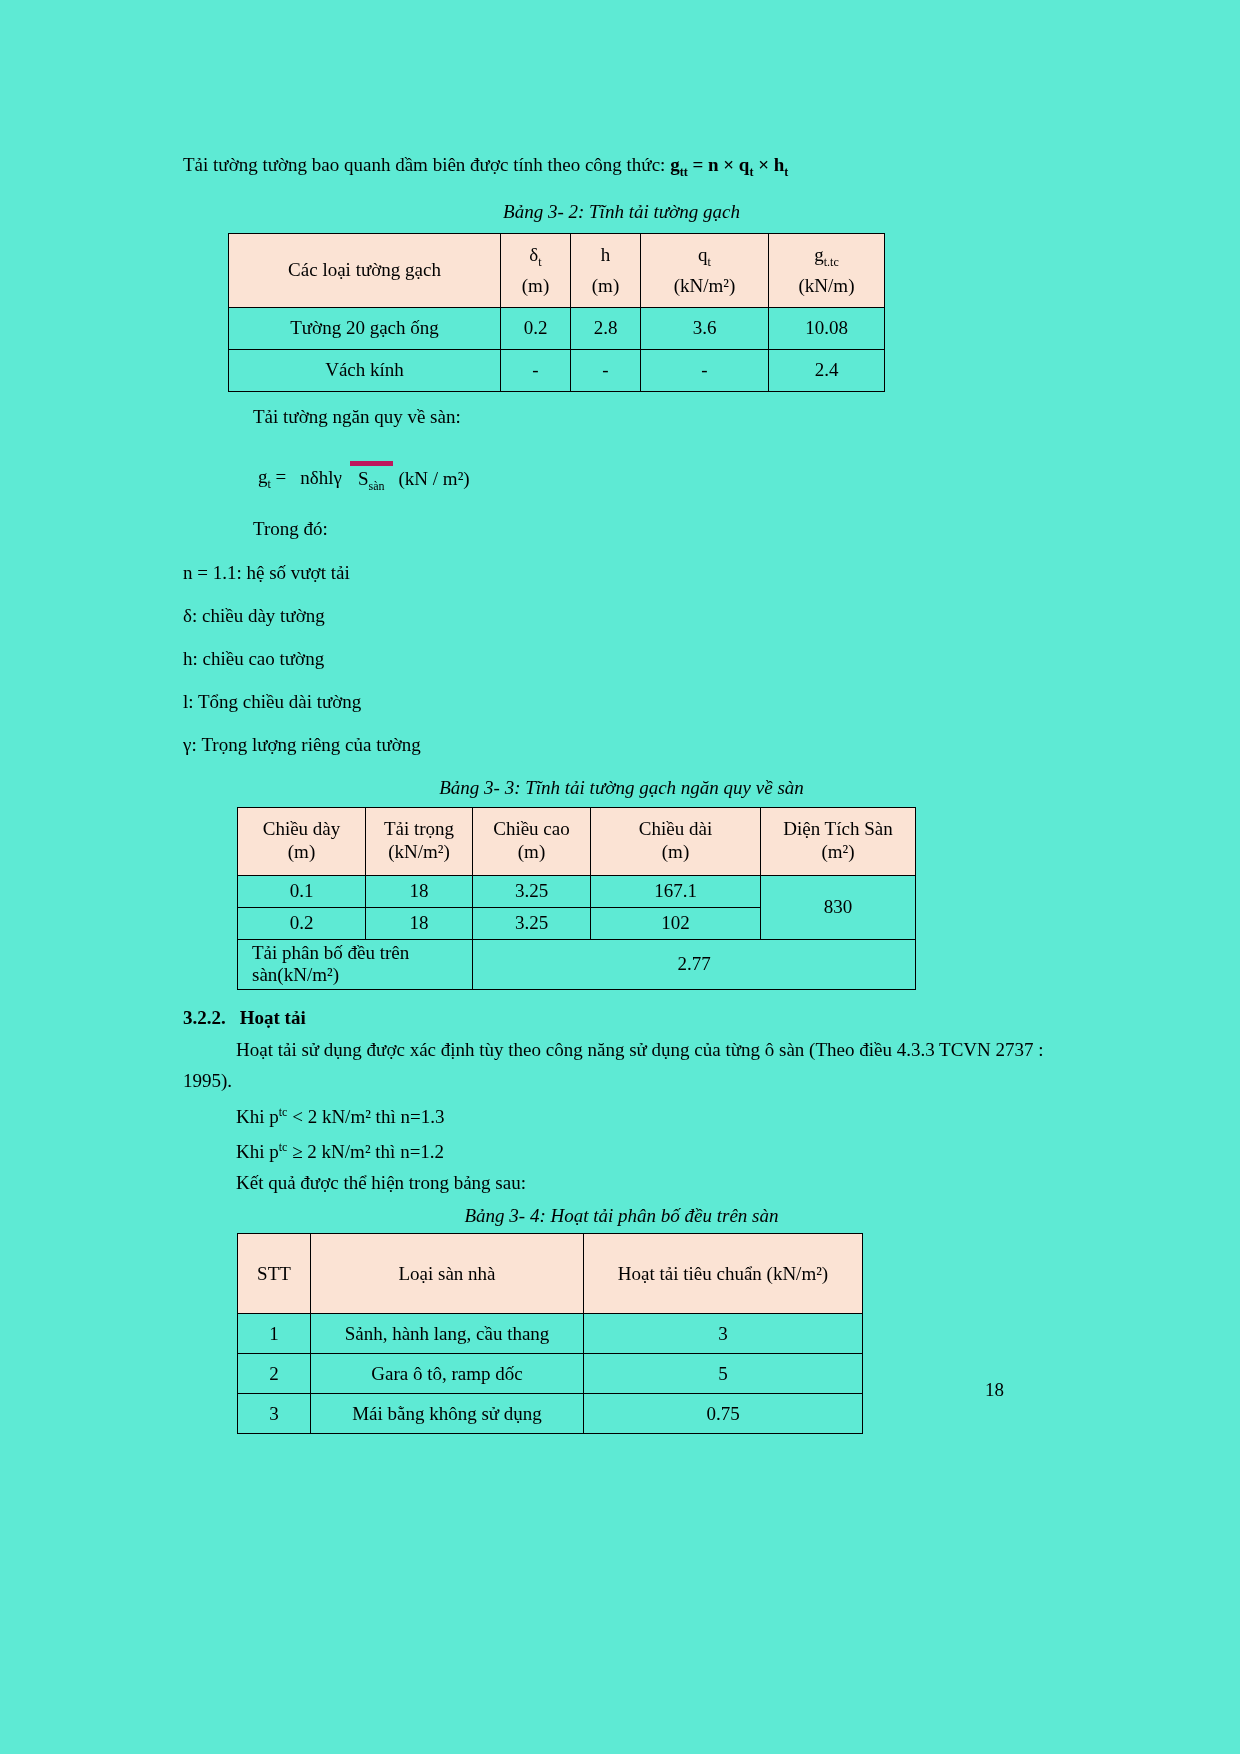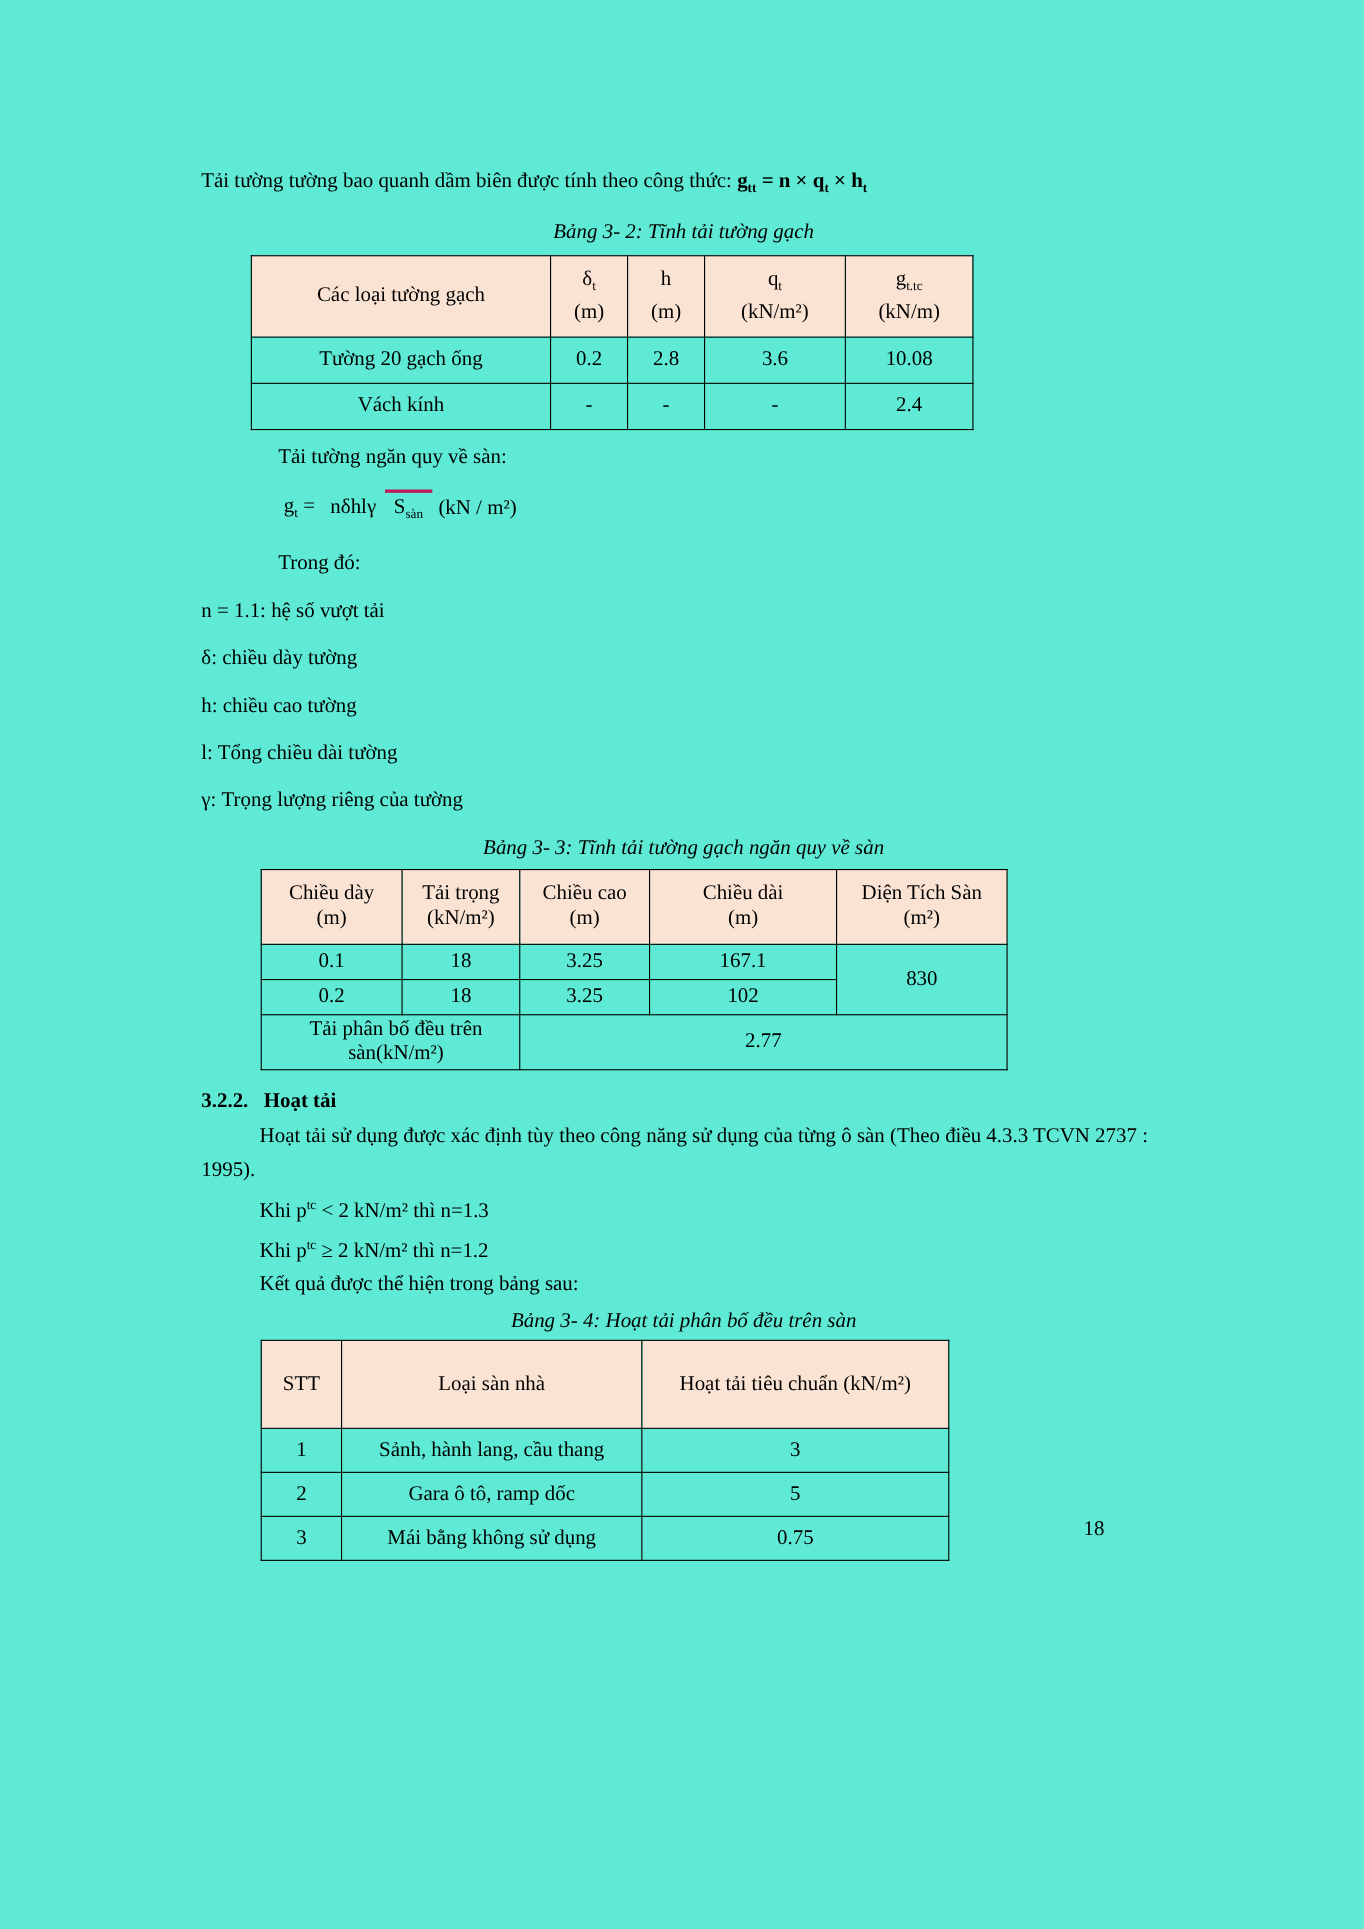--- a/index.html
+++ b/index.html
@@ -20,30 +20,30 @@
   td, th { border: 1px solid #000; text-align: center; vertical-align: middle;
            font-weight: normal; padding: 2px 4px; box-sizing: border-box; overflow: hidden; }
   .hdr { background: var(--header-bg); }
   .t2 { width: 656px; margin: 8px 0 0 45px; }
   .t2 th { height: 74px; }
   .t2 td { height: 42px; }
   .t3 { width: 678px; margin: 6px 0 0 54px; }
   .t3 th { height: 68px; }
   .t3 td { height: 32px; }
   .t3 .footer td { height: 50px; }
-  .t3 .footer .left { text-align: center; padding-left: 14px; }
+  .t3 .footer .left { text-align: left; padding-left: 14px; }
   .t4 { width: 625px; margin: 4px 0 0 54px; }
   .t4 th { height: 80px; }
   .t4 td { height: 40px; }
   .indent1 { margin-left: 70px; }
   .lead { margin-top: 12px; line-height: 26px; }
-  .formula-block { margin: 4px 0 0 75px; display: flex; align-items: center; height: 58px; }
+  .formula-block { margin: 20px 0 0 75px; display: flex; align-items: center; height: 58px; }
   .frac { display: inline-flex; flex-direction: row; align-items: center; margin: 0 6px; }
   .frac .num { padding: 0 8px 2px; line-height: 22px; }
-  .frac .den { border-top: 3px solid #be185d; padding: 2px 8px 0; line-height: 22px; }
+  .frac .den { border-top: 5px solid #be185d; padding: 2px 8px 0; line-height: 22px; }
   .where { margin-top: 8px; line-height: 26px; }
   .defs { margin-top: 18px; }
   .defs p { line-height: 26px; margin-bottom: 17px; }
   .section-heading { margin-top: 14px; line-height: 28px; font-weight: bold; }
   .section-heading .num { margin-right: 14px; }
   .body-para { margin-top: 2px; line-height: 31px; text-indent: 53px; }
   .khi { margin-left: 53px; line-height: 29px; margin-top: 2px; }
   .page-number { position: absolute; left: 985px; top: 1378px; line-height: 24px; }
   .hunit { line-height: 24px; }
   .hsym { line-height: 24px; }

